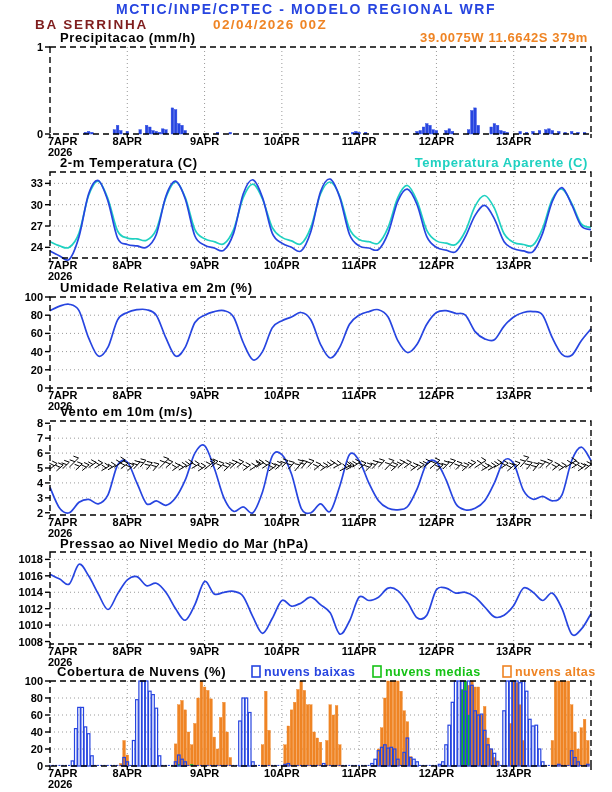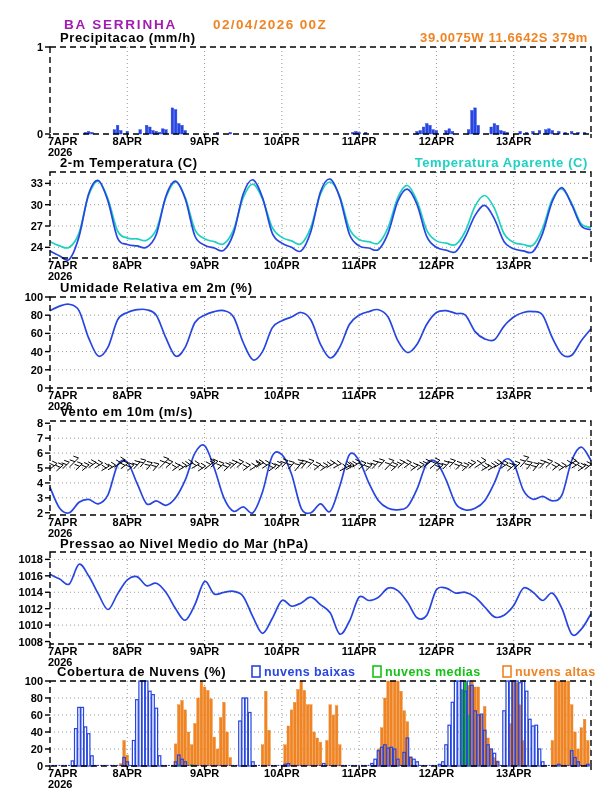--- a/index.html
+++ b/index.html
@@ -8,21 +8,22 @@
   .hdr{position:absolute;white-space:pre;}
   .hdr1{top:1px;left:0;width:612px;text-align:center;font-size:14px;letter-spacing:1.6px;}
   .hdr2a{top:17px;left:35px;font-size:13.5px;letter-spacing:1.8px;}
   .hdr2b{top:17px;left:213px;font-size:13.5px;letter-spacing:1.4px;}
   svg text{font-family:"Liberation Sans",sans-serif;font-weight:bold;}
 </style>
 </head>
 <body>
 
 <div class="page">
-  <div class="hdr hdr2a" style="color: #a21caf; margin-left: 29px;">BA SERRINHA</div>
+  <div class="hdr hdr1" style="color: rgb(39, 69, 224);">MCTIC/INPE/CPTEC - MODELO REGIONAL WRF</div>
+  <div class="hdr hdr2a" style="color: #7f1d1d;">BA SERRINHA</div>
   <div class="hdr hdr2b" style="color: rgb(239, 132, 36);">02/04/2026 00Z</div>
   <svg id="chart" width="612" height="792" viewBox="0 0 612 792" style="position:absolute;top:0;left:0;">
       <g>
         <line x1="127.28571428571429" y1="47" x2="127.28571428571429" y2="134" stroke="#9a9a9a" stroke-width="1" stroke-dasharray="1 3"></line>
         <line x1="204.57142857142858" y1="47" x2="204.57142857142858" y2="134" stroke="#9a9a9a" stroke-width="1" stroke-dasharray="1 3"></line>
         <line x1="281.8571428571429" y1="47" x2="281.8571428571429" y2="134" stroke="#9a9a9a" stroke-width="1" stroke-dasharray="1 3"></line>
         <line x1="359.14285714285717" y1="47" x2="359.14285714285717" y2="134" stroke="#9a9a9a" stroke-width="1" stroke-dasharray="1 3"></line>
         <line x1="436.42857142857144" y1="47" x2="436.42857142857144" y2="134" stroke="#9a9a9a" stroke-width="1" stroke-dasharray="1 3"></line>
         <line x1="513.7142857142858" y1="47" x2="513.7142857142858" y2="134" stroke="#9a9a9a" stroke-width="1" stroke-dasharray="1 3"></line>
         <g>

